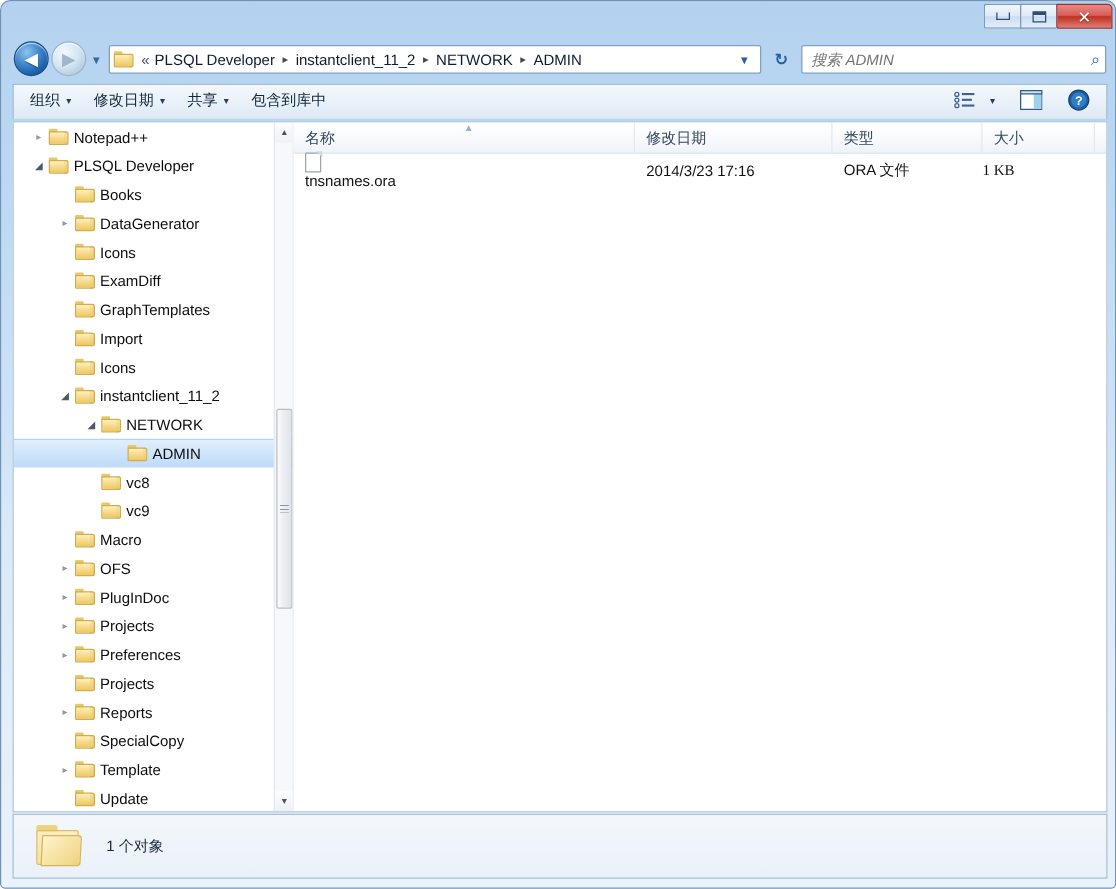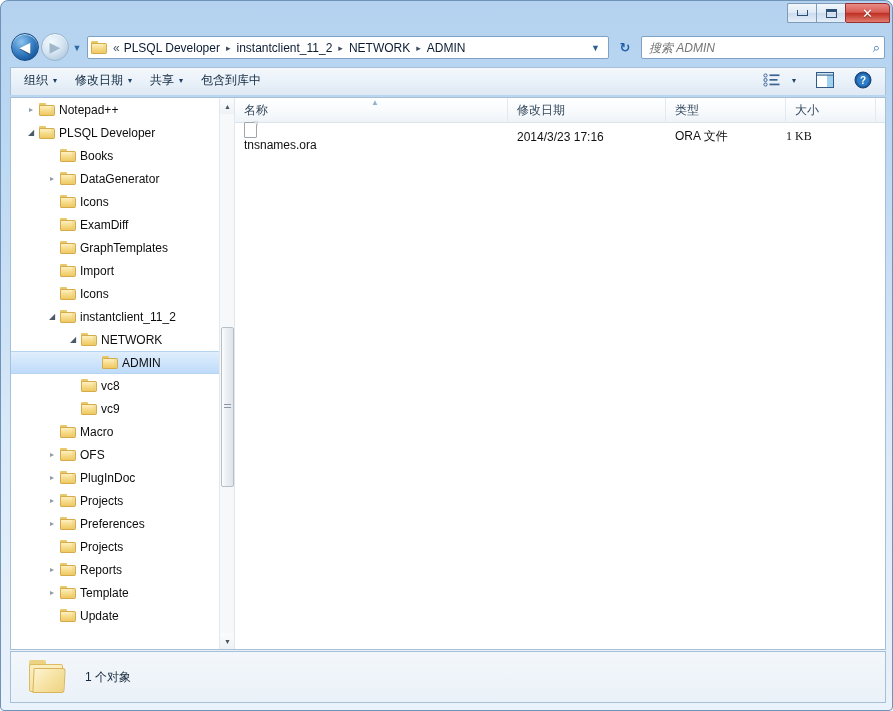--- a/index.html
+++ b/index.html
@@ -632,20 +632,30 @@
             <span class="expander">▸</span>
             <span class="folder">
               <span class="tab"></span>
               <span class="body"></span>
               <span class="flap"></span>
             </span>
             <span class="tlabel">Reports</span>
           </div>
           <div class="tnode">
             <span style="width: 33px; min-width: 33px;"></span>
+            <span class="expander"></span>
+            <span class="folder">
+              <span class="tab"></span>
+              <span class="body"></span>
+              <span class="flap"></span>
+            </span>
+            <span class="tlabel">SpecialCopy</span>
+          </div>
+          <div class="tnode">
+            <span style="width: 33px; min-width: 33px;"></span>
             <span class="expander">▸</span>
             <span class="folder">
               <span class="tab"></span>
               <span class="body"></span>
               <span class="flap"></span>
             </span>
             <span class="tlabel">Template</span>
           </div>
           <div class="tnode">
             <span style="width: 33px; min-width: 33px;"></span>

